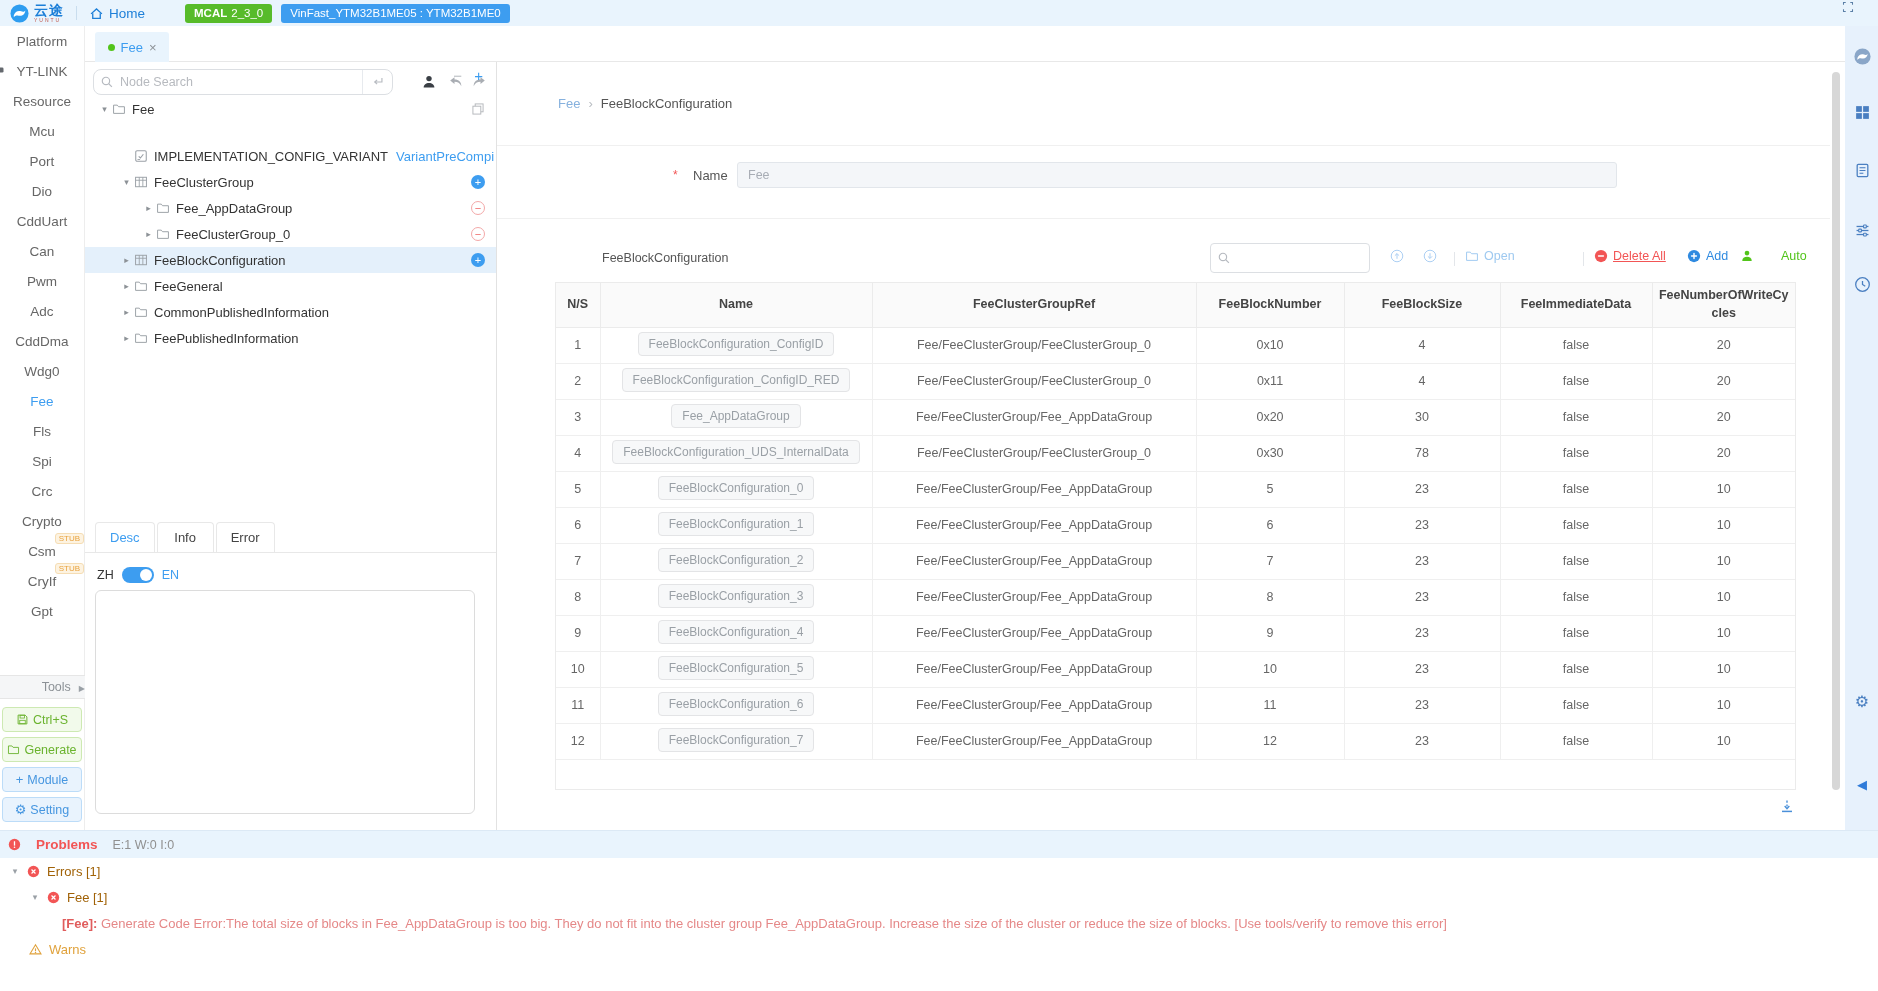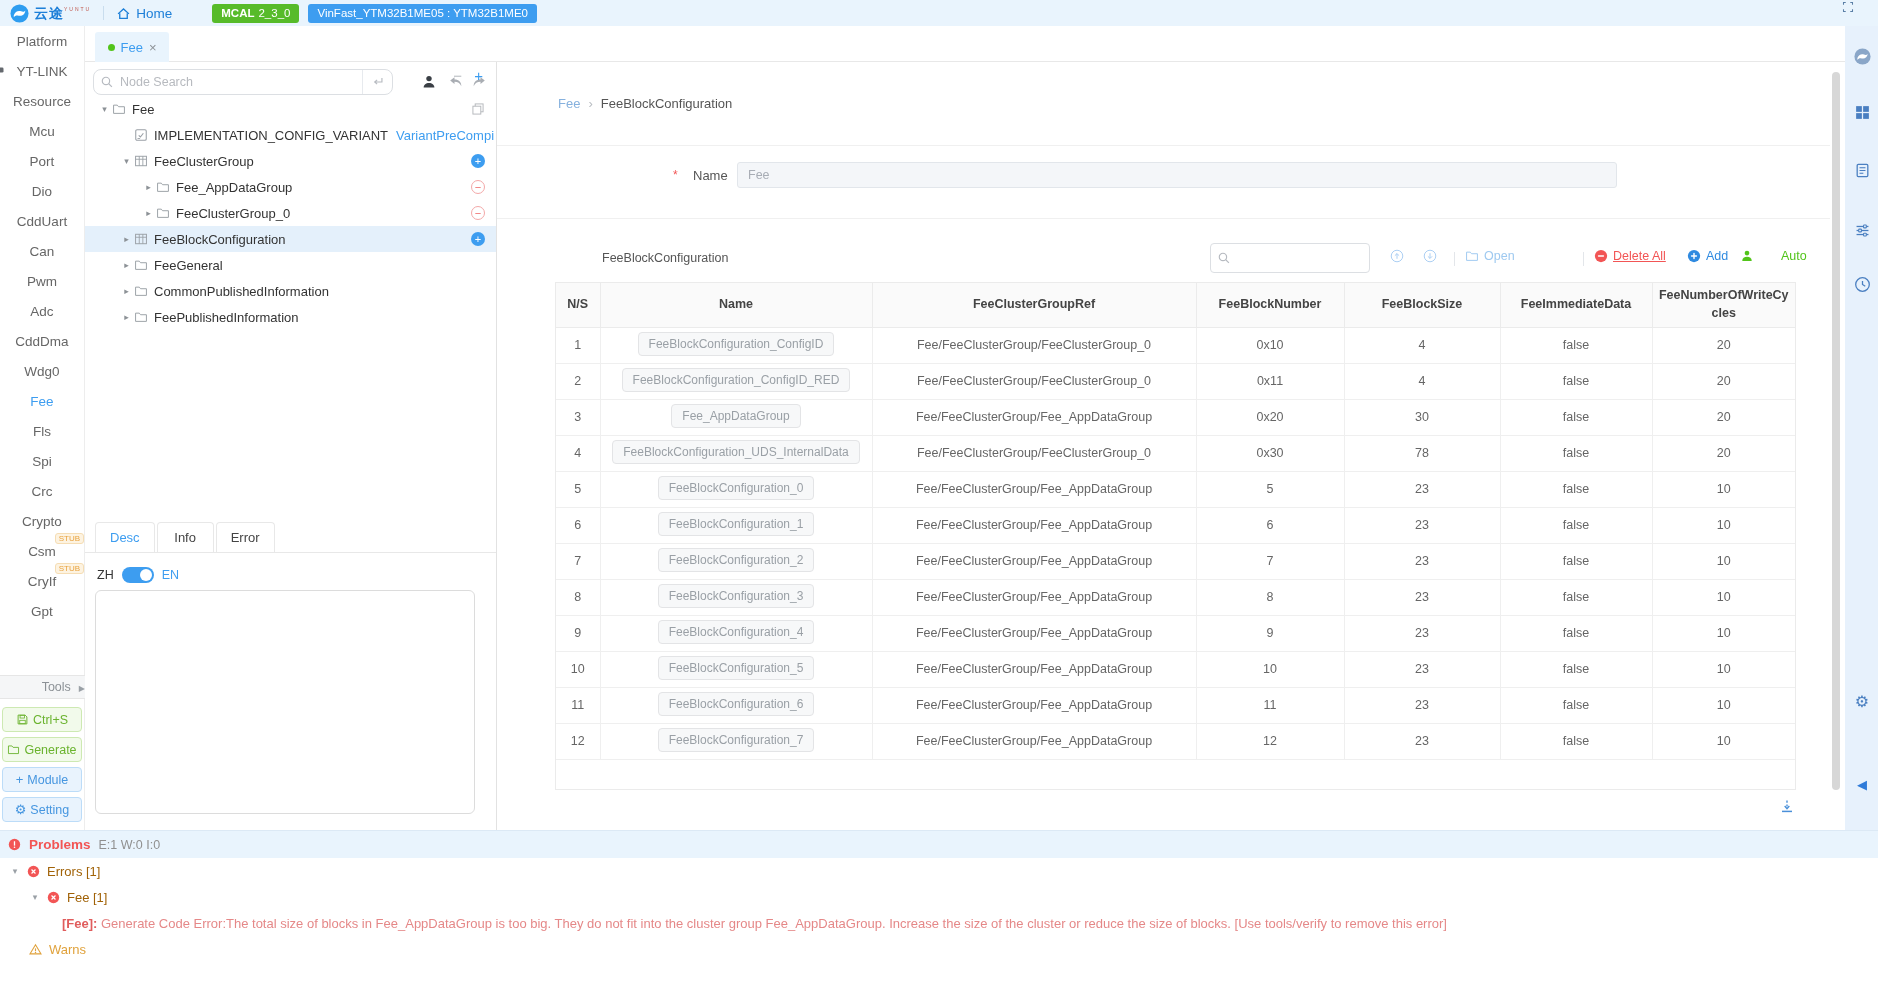--- a/index.html
+++ b/index.html
@@ -9,21 +9,21 @@
     font-family:"Liberation Sans", sans-serif; background:#fff; color:#333;
     -webkit-font-smoothing:antialiased;
   }
   svg { display:block; }
 
   
   .topbar { position:absolute; left:0; top:0; width:1878px; height:26px;
     background:#e9f4fd; display:flex; align-items:center; }
   .logo { display:flex; align-items:center; gap:5px; margin-left:10px; }
   .logo-swirl svg { width:19px; height:19px; }
-  .logo-txt { display:flex; flex-direction:row; line-height:1; }
+  .logo-txt { display:flex; flex-direction:column; line-height:1; }
   .logo-cn { color:#1d7fd8; font-weight:bold; font-size:14px; letter-spacing:1px; }
   .logo-sub { color:#c0564b; font-size:5px; letter-spacing:2px; margin-top:1px; }
   .top-div { width:1px; height:14px; background:#c9ddee; margin:0 12px; }
   .home { display:flex; align-items:center; gap:5px; color:#1d7fd8; font-size:13.5px; cursor:pointer; }
   .home svg { width:15px; height:15px; }
   .badge { height:19px; display:flex; align-items:center; border-radius:3px;
     color:#fff; font-size:11.5px; padding:0 9px; white-space:nowrap; }
   .badge-green { background:#57bb2a; margin-left:40px; gap:4px; }
   .badge-green b { font-weight:bold; }
   .badge-blue { background:#3d9df0; margin-left:9px; }
@@ -162,21 +162,21 @@
   .rail { position:absolute; left:1845px; top:26px; width:33px; height:804px; background:#e7f1fc; }
   .rail-ic { position:absolute; left:7px; width:20px; height:20px; color:#4a7fc1;
     display:flex; align-items:center; justify-content:center; cursor:pointer; }
   .rail-ic svg { width:17px; height:17px; }
   .rail-gear { font-size:16px; line-height:1; }
   .rail-collapse { color:#2f7bd9; font-size:13px; }
 
   
   .problems { position:absolute; left:0; top:830px; width:1878px; height:161px; background:#fff; }
   .p-header { height:28px; background:#e9f4fd; border-top:1px solid #dce9f5;
-    display:flex; align-items:center; padding-left:8px; gap:8px; }
+    display:flex; align-items:center; padding-left:8px; gap:15px; }
   .p-header svg { width:13px; height:13px; }
   .p-title { color:#f25555; font-weight:bold; font-size:13.5px; }
   .p-sum { color:#909090; font-size:12.5px; }
   .p-row { height:26px; display:flex; align-items:center; gap:7px; font-size:13px; cursor:pointer; }
   .p-row svg { width:13px; height:13px; flex:none; }
   .p-arrow { color:#9aa0a6; font-size:9px; width:10px; text-align:center; }
   .p-red { color:#a16207;text-align:center; }
   .p-msg { padding-left:62px; color:#e58888; cursor:default; }
   .p-msg b { color:#e05c5c; font-weight:bold; }
   .p-warn { color:#e0a23c; }
@@ -377,21 +377,21 @@
             <svg width="14" height="14" viewBox="0 0 16 16" xmlns="http://www.w3.org/2000/svg">
               <path d="M1.8 13 V3.6 H6 L7.5 5.4 H14.2 V13 Z" fill="none" stroke="currentColor" stroke-width="1.1"></path>
             </svg>
           </span>
           <span class="t-label">Fee</span>
           <span class="t-right"><span class="copyic"><svg width="14" height="14" viewBox="0 0 16 16" xmlns="http://www.w3.org/2000/svg">
                 <rect x="4.8" y="2.2" width="9" height="9" fill="none" stroke="currentColor" stroke-width="1.1"></rect>
                 <rect x="2.2" y="4.8" width="9" height="9" fill="#fff" stroke="currentColor" stroke-width="1.1"></rect>
               </svg></span></span>
         </div>
-        <div class="tree-row" style="padding-left: 34px;">
+        <div class="tree-row" style="padding-left: 34px; margin-top: 21px;">
           <span class="t-arrow"></span>
           <span class="t-icon">
             <svg width="14" height="14" viewBox="0 0 16 16" xmlns="http://www.w3.org/2000/svg">
               <rect x="2" y="2" width="12" height="12" rx="1.5" fill="none" stroke="currentColor" stroke-width="1.2"></rect>
               <path d="M5.4 8.4 L7.3 10.3 L10.7 6" fill="none" stroke="currentColor" stroke-width="1.3"></path>
               <line x1="4" y1="12" x2="7" y2="12" stroke="currentColor"></line>
             </svg>
           </span>
           <span class="t-label">IMPLEMENTATION_CONFIG_VARIANT</span>
           <span class="t-val">VariantPreCompi</span>

